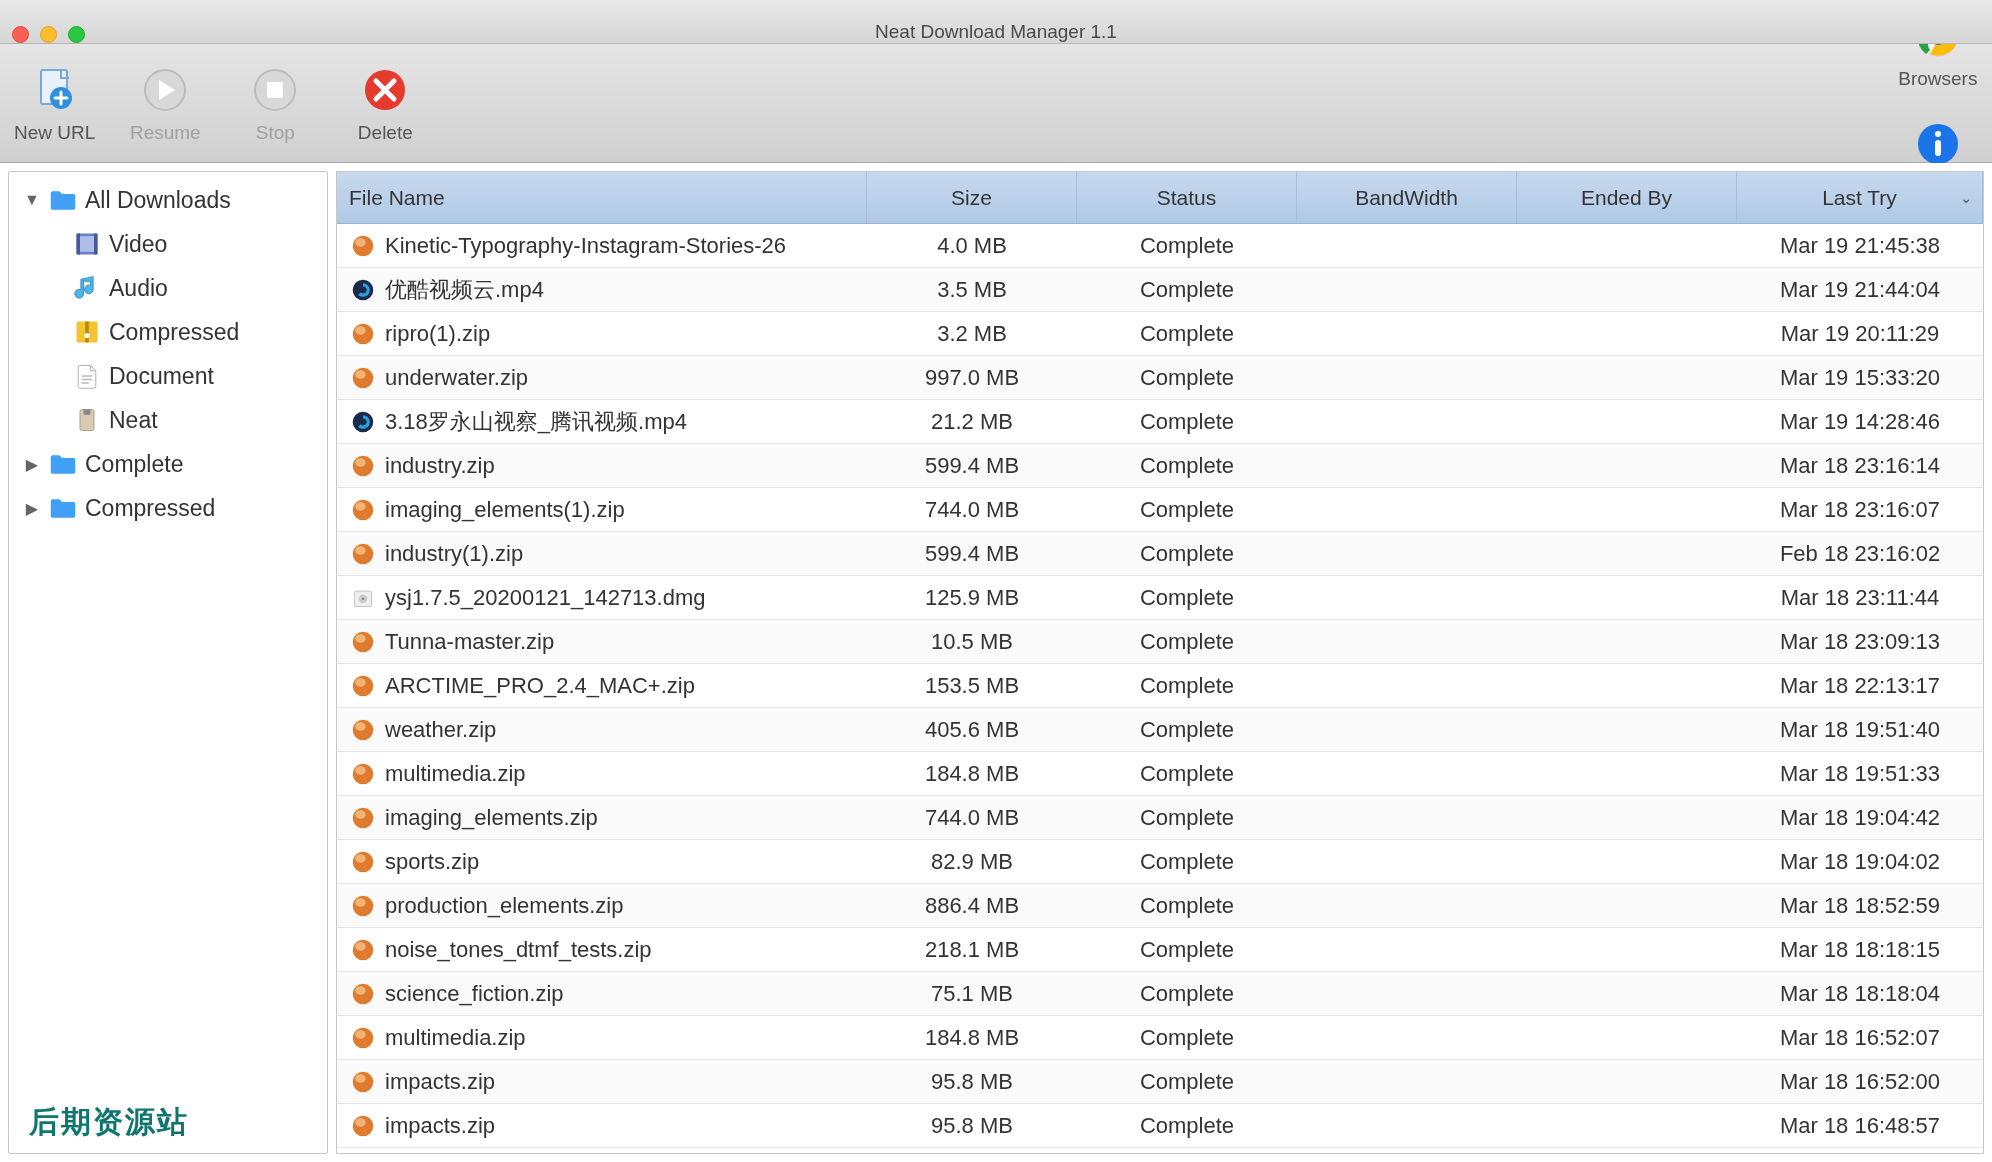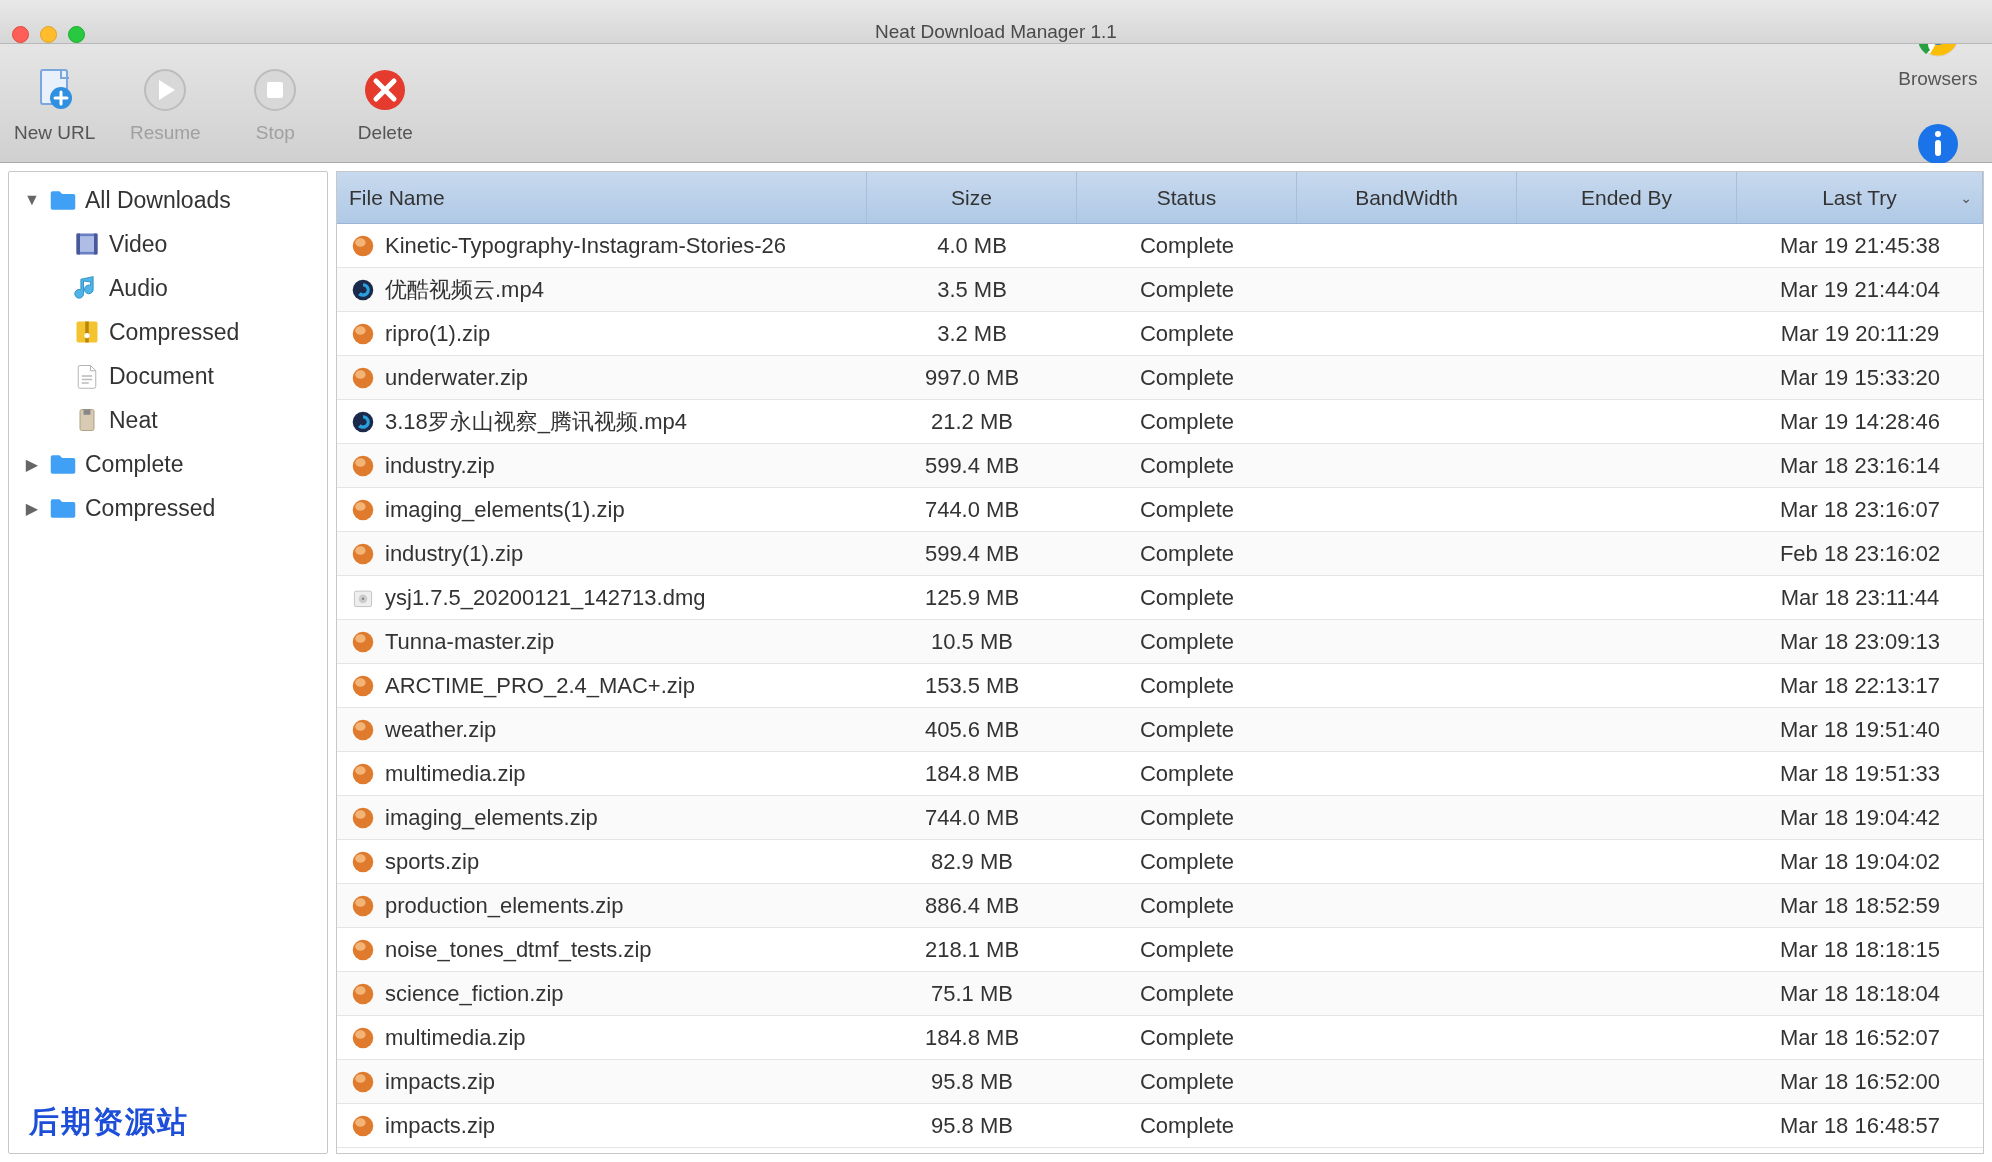--- a/index.html
+++ b/index.html
@@ -66,21 +66,21 @@
   margin: 8px 4px 8px 8px;
   border-radius: 2px;
   position: relative;
 }
 .tree { padding-top: 6px; font-size: 23px; }
 .tree-row { display: flex; align-items: center; height: 44px; padding-left: 14px; cursor: pointer; }
 .tree-row .disc { width: 18px; text-align: center; color: #666; font-size: 16px; }
 .tree-row .tico { width: 32px; height: 32px; margin: 0 6px; display:flex; align-items:center; justify-content:center; }
 .tree-row.child { padding-left: 56px; }
 .tree-row.child .disc { width: 0; }
-.wm { position: absolute; bottom: 10px; left: 20px; font-size: 30px; font-weight: 700; color: #1d4ed8; font-family: "PingFang SC", sans-serif; letter-spacing: 2px; }
+.wm { position: absolute; bottom: 10px; left: 20px; font-size: 30px; font-weight: 700; color: #0f766e; font-family: "PingFang SC", sans-serif; letter-spacing: 2px; }
 
 
 .tablewrap { flex: 1; margin: 8px 8px 8px 4px; border: 1px solid #c8c8c8; display: flex; flex-direction: column; overflow: hidden; }
 .thead { display: flex; background: linear-gradient(#c7d9ee, #b0c9e6); border-bottom: 1px solid #9ab5d6; height: 52px; }
 .th {
   border-right: 1px solid #a8bed9;
   display: flex; align-items: center; padding: 0 12px;
   font-size: 21px; color: #333;
   position: relative;
 }

